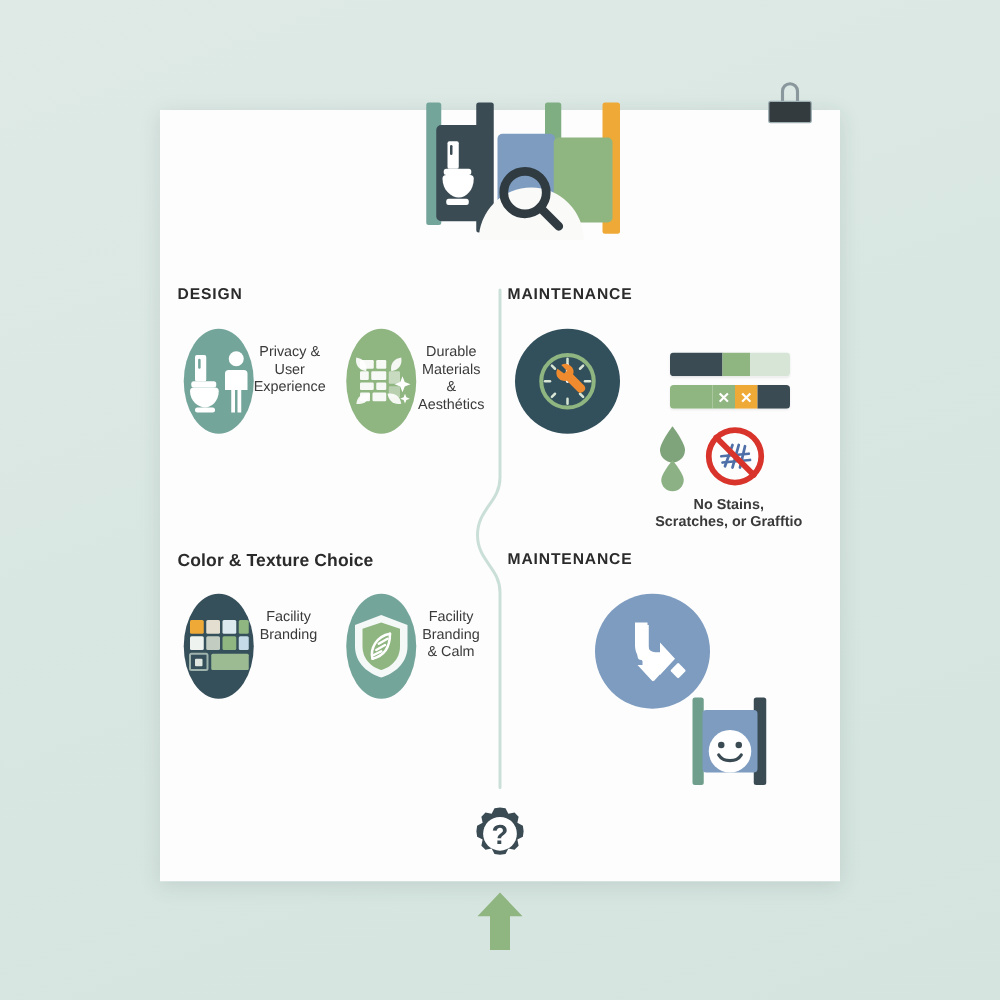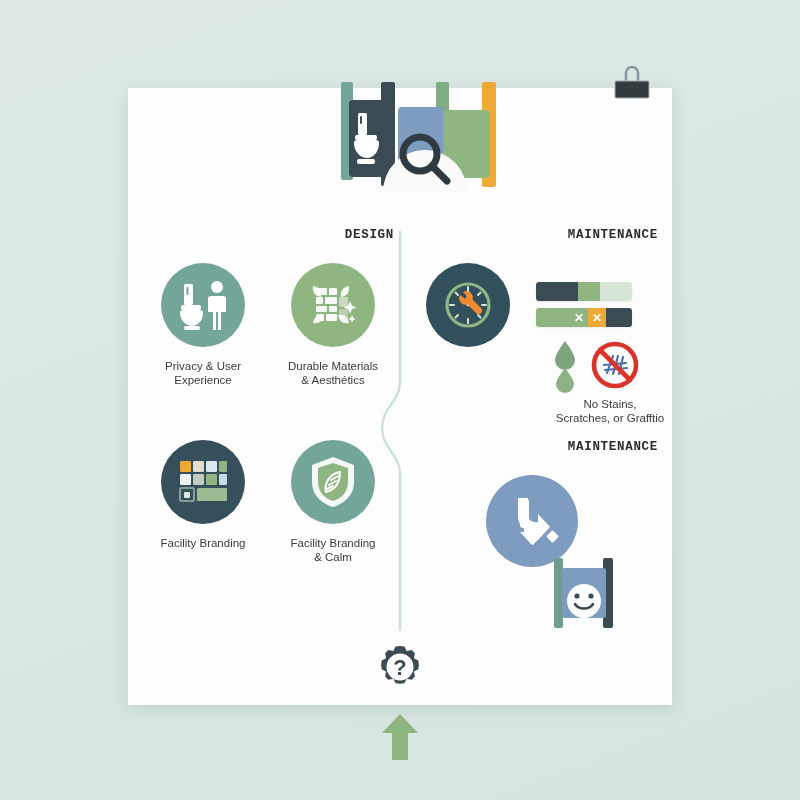--- a/index.html
+++ b/index.html
@@ -68,41 +68,38 @@
   #quad-tl { left: 142px; top: 228px; }
   #quad-tr { left: 406px; top: 228px; }
   #quad-bl { left: 142px; top: 440px; }
   #quad-br { left: 406px; top: 440px; }
 
   .section-heading {
     font-size: 12.5px;
     font-weight: bold;
     letter-spacing: 0.7px;
     color: #2b2b2b;
-    text-align: right;
+    text-align: left;
     margin: 0 0 20px 0;
     height: 15px;
-    font-family: Liberation Mono, monospace;
   }
   .section-heading.mixed {
     font-size: 14px;
     letter-spacing: 0.1px;
   }
 
   .item-row {
     display: flex;
     justify-content: center;
     gap: 18px;
     align-items: flex-start;
   }
   .item {
     width: 112px;
     display: flex;
-    flex-direction: column;
-    align-items: center;
   }
   .bubble {
     width: 84px;
     height: 84px;
     border-radius: 50%;
     display: flex;
     align-items: center;
     justify-content: center;
     position: relative;
   }
@@ -132,21 +129,21 @@
   .swatch-seg {
     height: 100%;
     display: flex;
     align-items: center;
     justify-content: center;
     font-size: 12px;
     font-weight: bold;
     color: #ffffff;
   }
 
-  #stains-block { left: 548px; top: 340px; width: 124px; }
+  #stains-block { left: 521px; top: 340px; width: 124px; font-weight: bold; }
   #stains-icons { display: flex; align-items: center; height: 52px; }
   .stains-label {
     margin-top: 5px;
     font-size: 11.5px;
     line-height: 14px;
     color: #3a3a3a;
     text-align: center;
     white-space: pre-line;
   }
 
@@ -330,20 +327,21 @@
       </g>
       <circle cx="31" cy="28" r="21" fill="none" stroke="#d9342b" stroke-width="4.6"></circle>
       <line x1="16" y1="13" x2="46" y2="43" stroke="#d9342b" stroke-width="4.6" stroke-linecap="round"></line>
     </svg>
   </div>
   <div class="stains-label">No Stains,
 Scratches, or Grafftio</div>
 </div>
 
 <div class="quad" id="quad-bl">
+  <div class="section-heading mixed">Color &amp; Texture Choice</div>
   <div class="item-row">
     <div class="item">
       <div class="bubble" style="background:#36505b">
         <svg width="54" height="50" viewBox="0 0 54 50">
           <rect x="4" y="4" width="11" height="11" rx="1.2" fill="#efa936"></rect>
           <rect x="17" y="4" width="11" height="11" rx="1.2" fill="#e3ded0"></rect>
           <rect x="30" y="4" width="11" height="11" rx="1.2" fill="#dceaf0"></rect>
           <rect x="43" y="4" width="8" height="11" rx="1.2" fill="#8fb581"></rect>
           <rect x="4" y="17" width="11" height="11" rx="1.2" fill="#eef3f0"></rect>
           <rect x="17" y="17" width="11" height="11" rx="1.2" fill="#c2ccc0"></rect>

